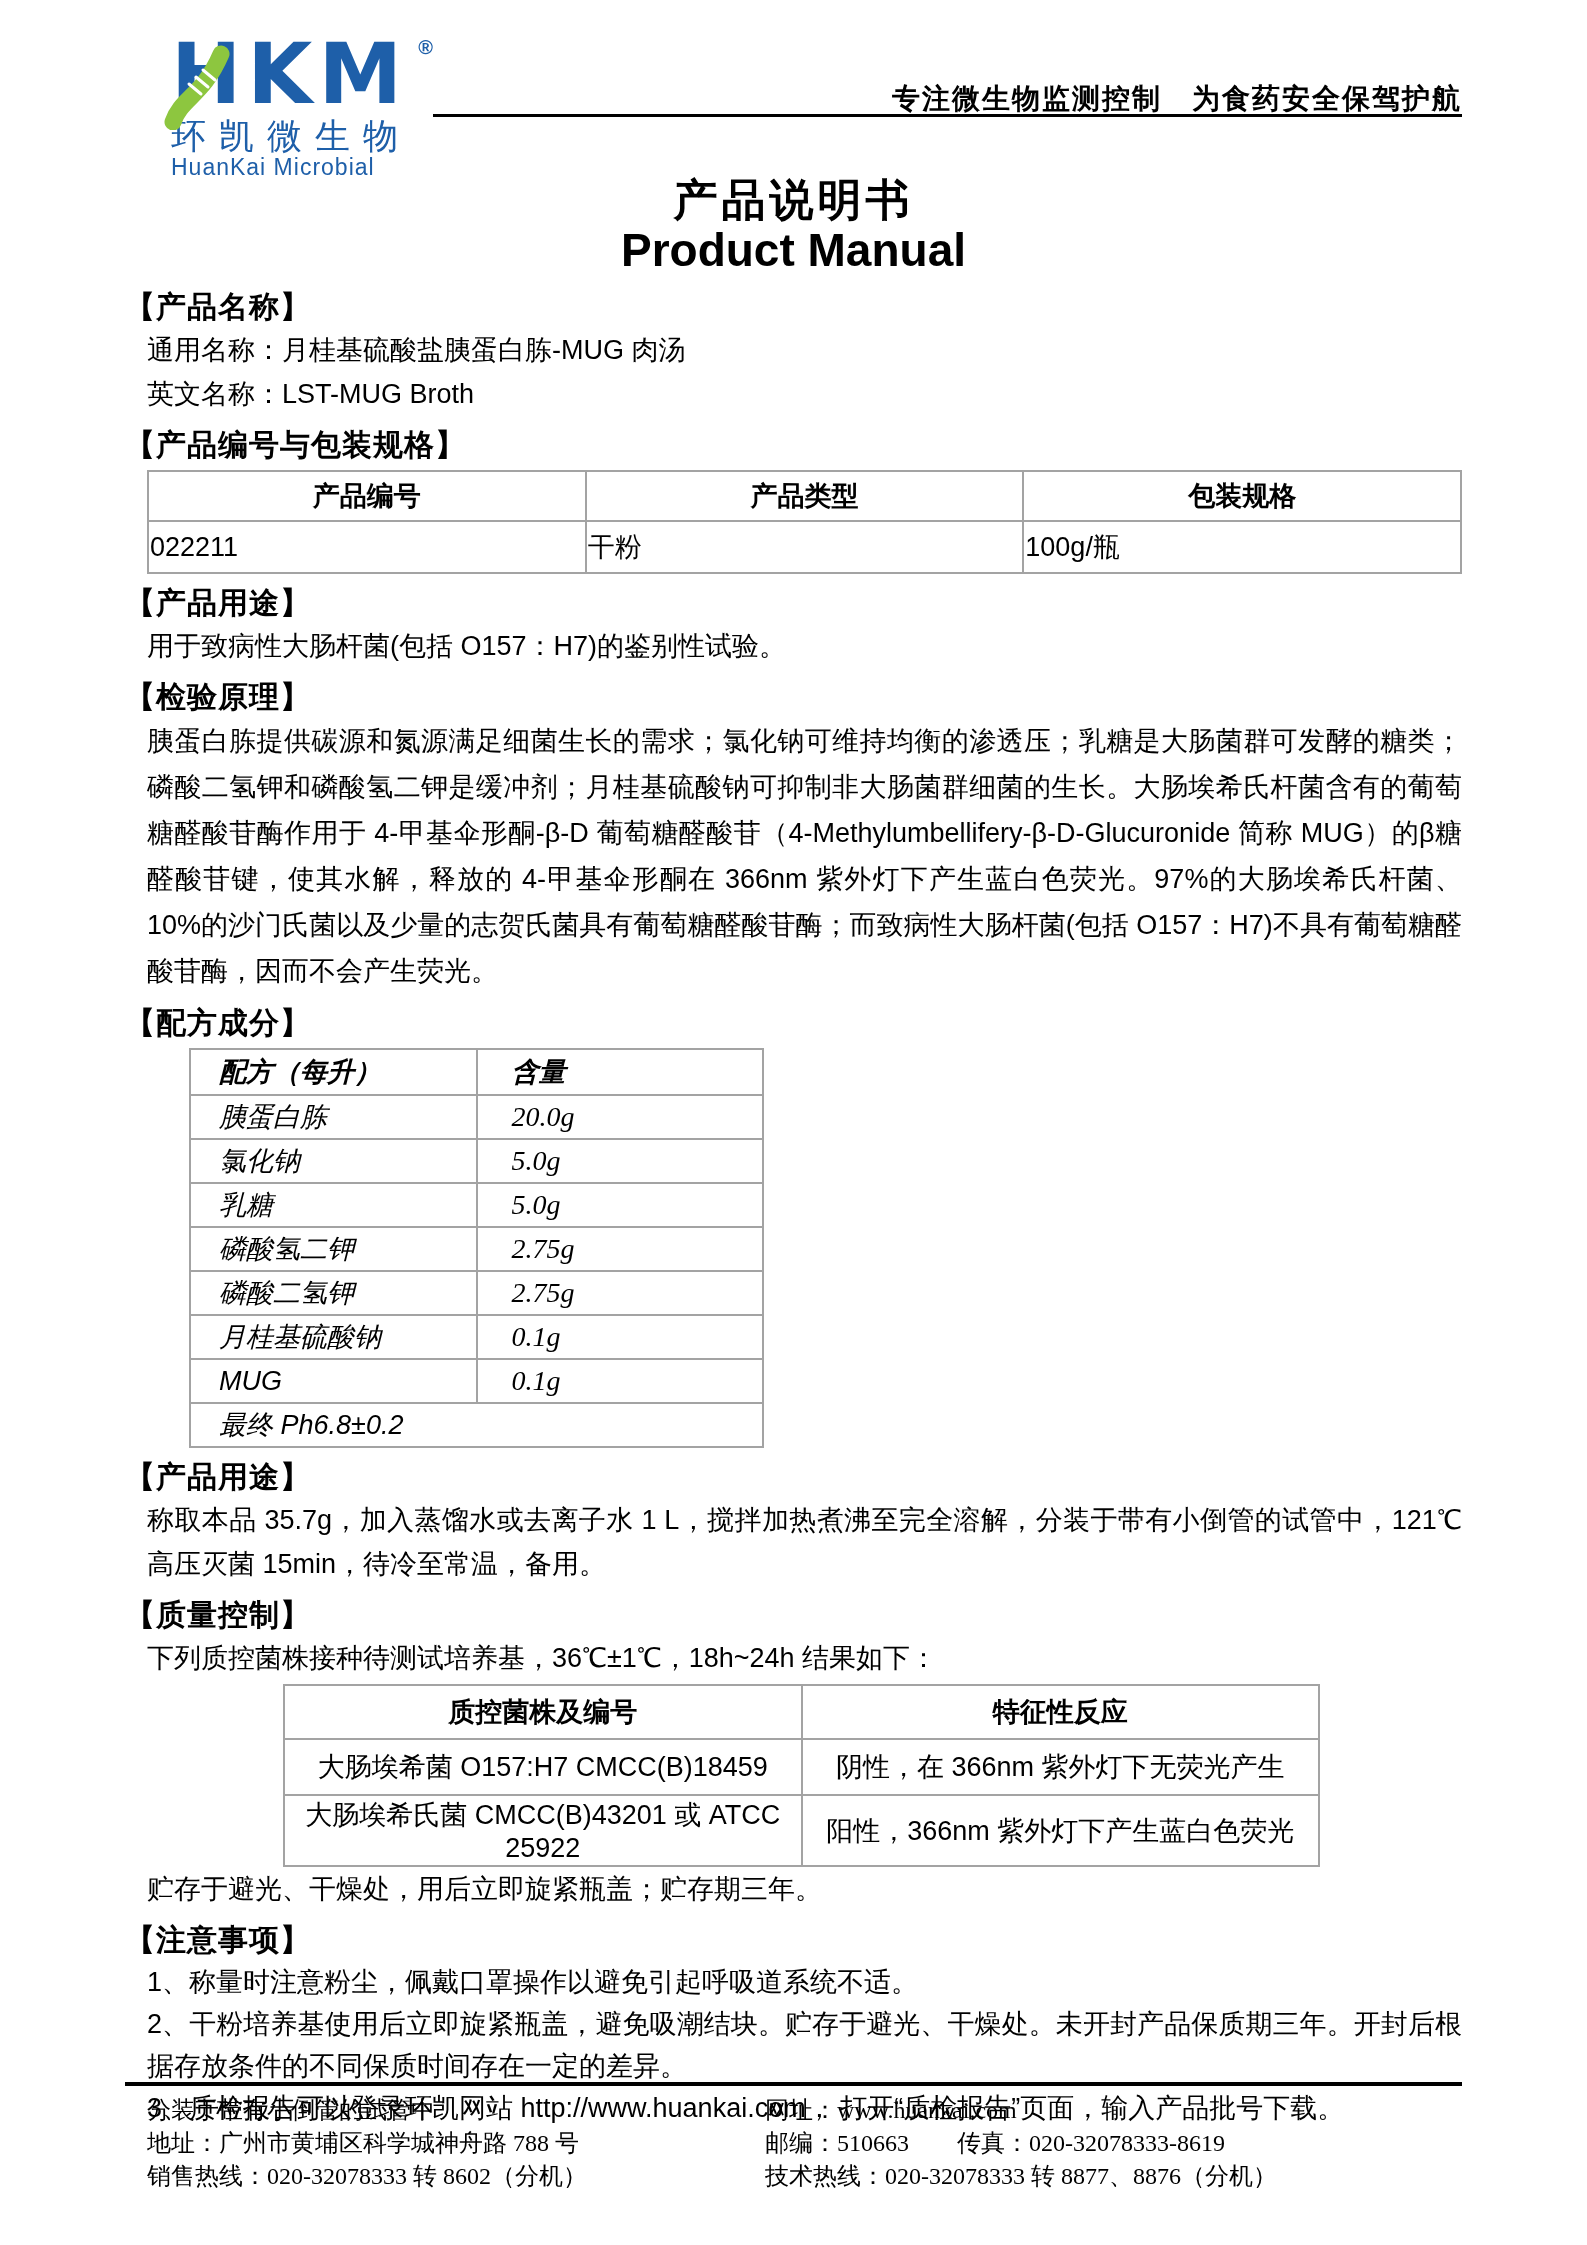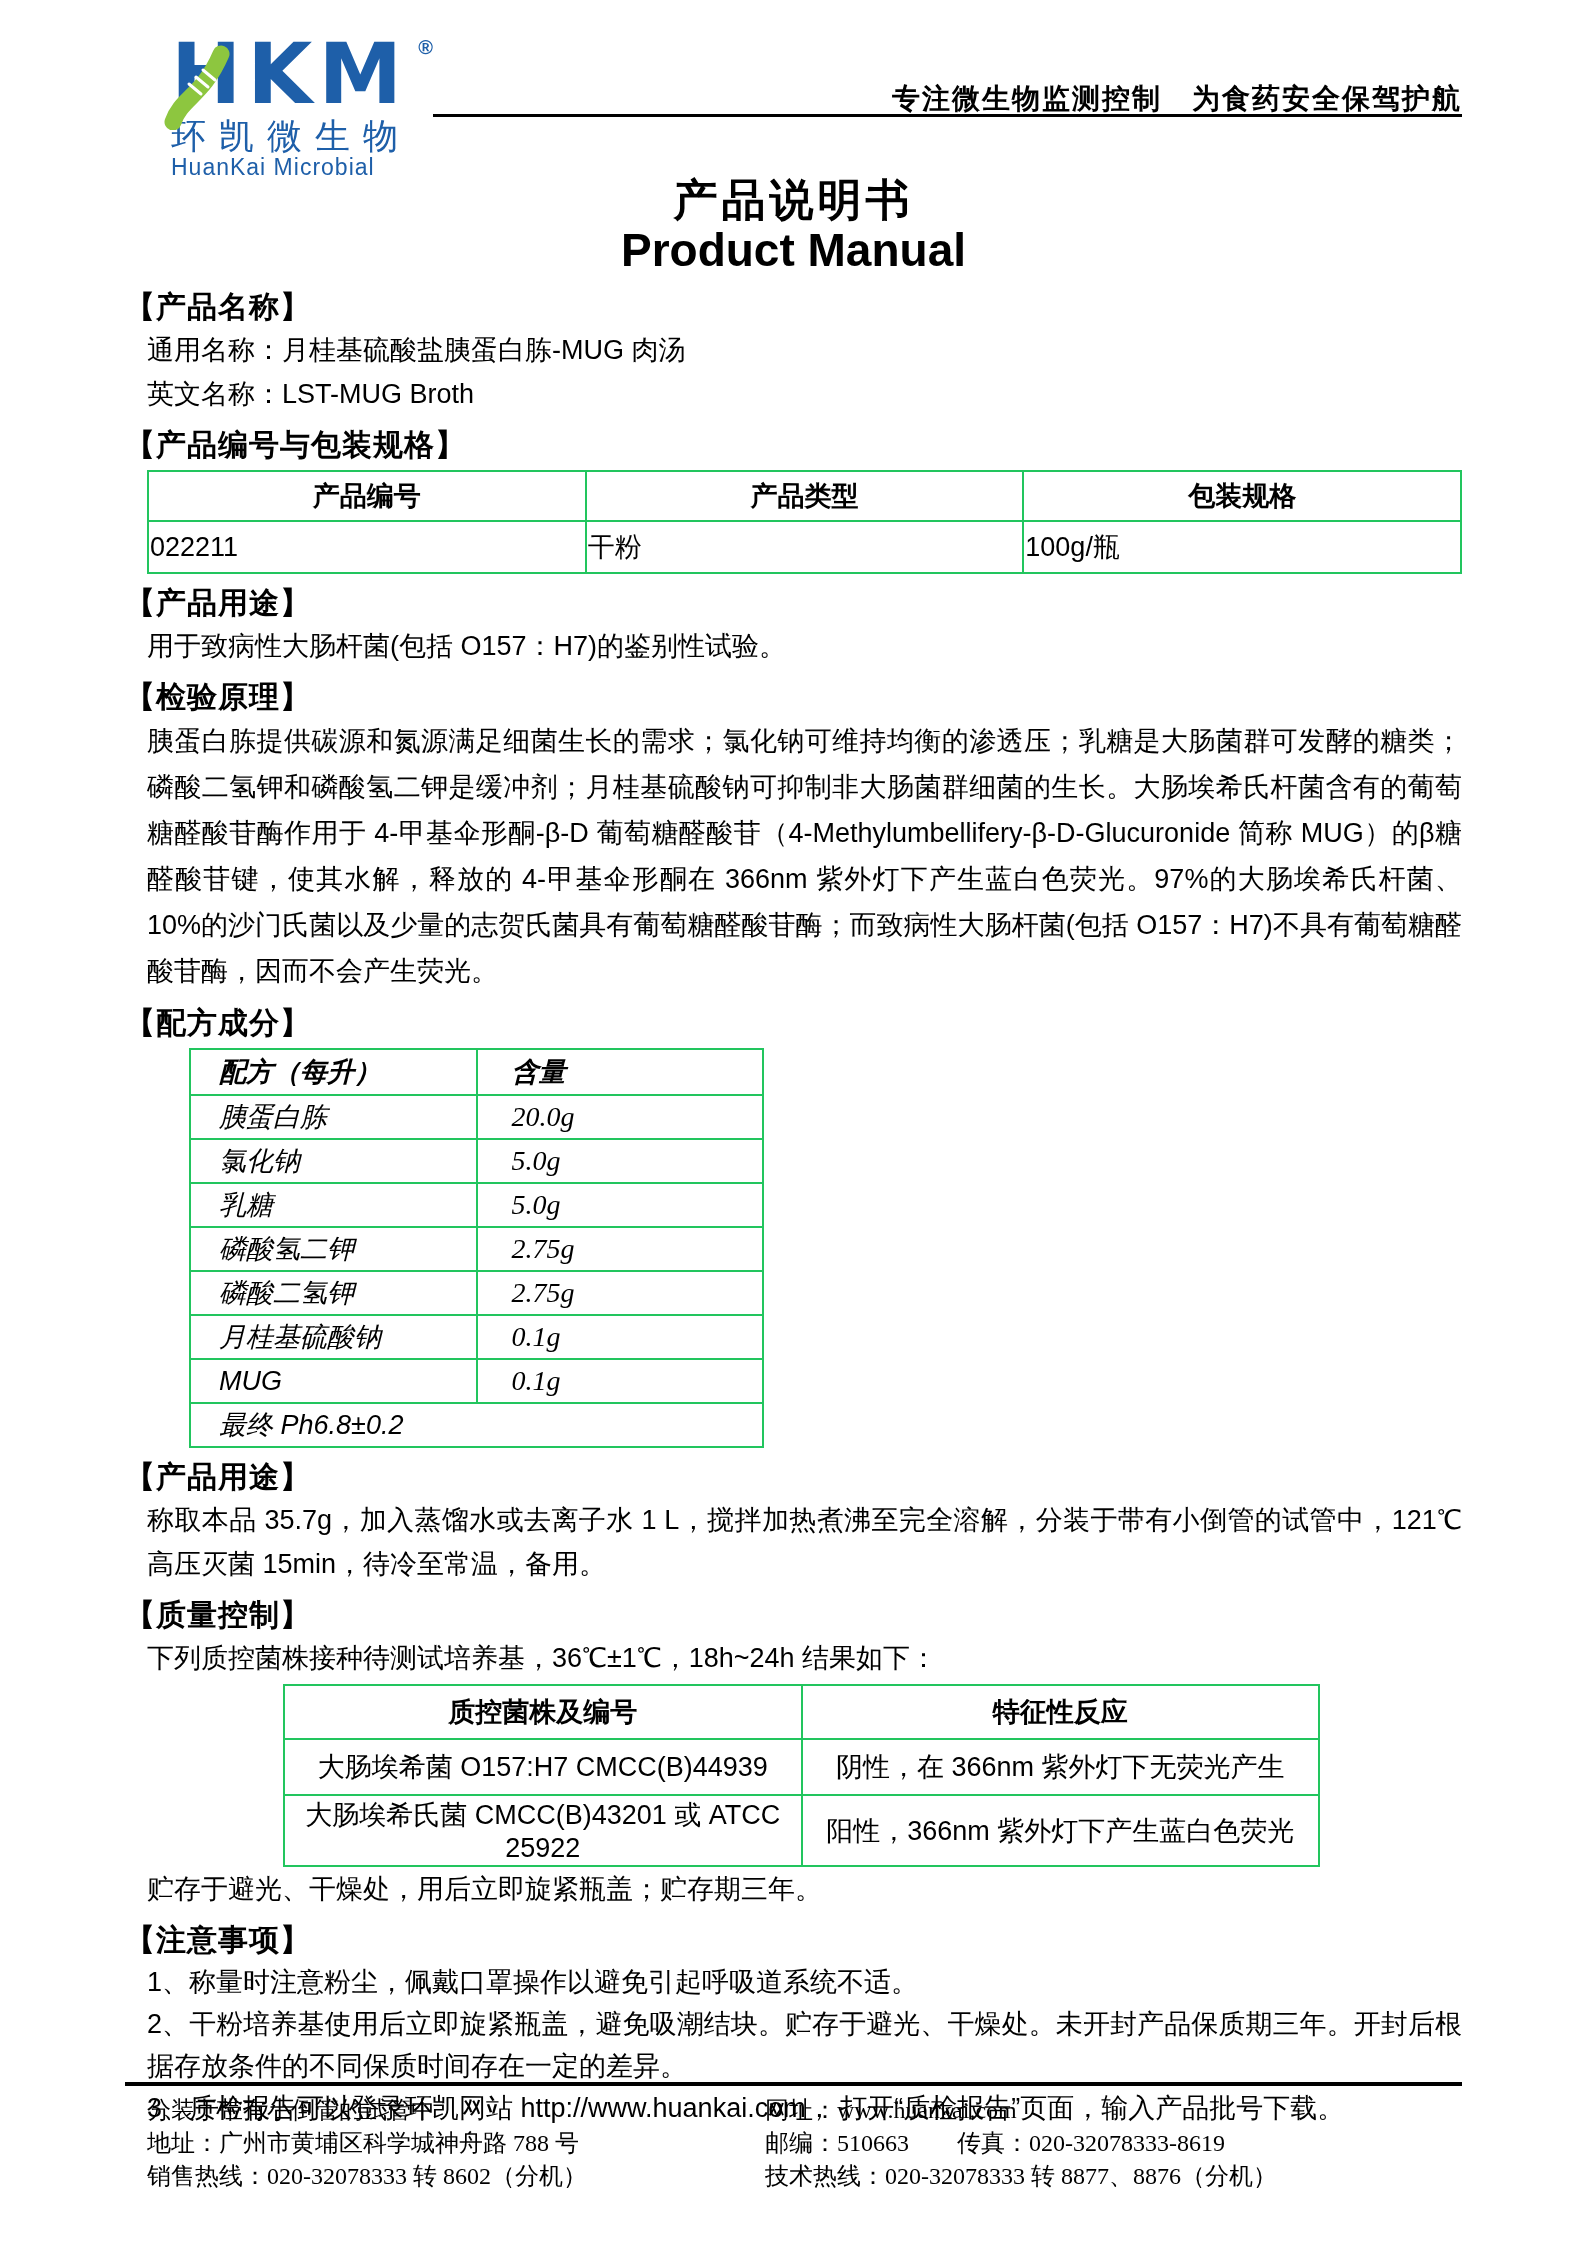--- a/index.html
+++ b/index.html
@@ -40,21 +40,21 @@
   
   .titles{text-align:center;margin-top:6px;}
   .title-cn{font-size:44px;font-weight:bold;line-height:48px;letter-spacing:4px;}
   .title-en{font-size:46px;font-weight:bold;line-height:52px;font-family:"Liberation Sans",sans-serif;}
   
   h2.sec{font-size:30px;font-weight:bold;margin:8px 0 0 0;line-height:42px;letter-spacing:1px;}
   p.body{font-size:27px;line-height:44px;margin:0 0 0 22px;text-align:justify;}
   p.body.tall{line-height:46px;}
   
   table{border-collapse:collapse;}
-  table td,table th{border:2px solid #22c55e;font-size:27px;font-weight:normal;}
+  table td,table th{border:2px solid #a3a3a3;font-size:27px;font-weight:normal;}
   table th{font-weight:bold;}
   .t1{margin:4px 0 0 22px;width:1315px;table-layout:fixed;}
   .t1 th{height:46px;text-align:center;}
   .t1 td{height:48px;text-align:left;}
   .tf{margin:4px 0 0 64px;width:575px;table-layout:fixed;font-style:italic;}
   .tf th{height:42px;text-align:left;padding-left:28px;}
   .tf td{height:40px;text-align:left;padding-left:28px;}
   .tf td.qty,.tf th.qty{padding-left:34px;}
   .tf td.qty{font-family:"Liberation Serif",serif;font-size:28px;}
   .tq{margin:4px 0 0 158px;width:1037px;table-layout:fixed;}
@@ -173,21 +173,21 @@
 
   <h2 class="sec">【质量控制】</h2>
   <p class="body">下列质控菌株接种待测试培养基，36℃±1℃，18h~24h 结果如下：</p>
   <table class="tq">
     <tbody>
         <tr>
       <th>质控菌株及编号</th>
       <th>特征性反应</th>
     </tr>
     <tr>
-      <td>大肠埃希菌 O157:H7 CMCC(B)44939</td>
+      <td>大肠埃希菌 O157:H7 CMCC(B)18459</td>
       <td>阴性，在 366nm 紫外灯下无荧光产生</td>
     </tr>
     <tr>
       <td>大肠埃希氏菌 CMCC(B)43201 或 ATCC 25922</td>
       <td>阳性，366nm 紫外灯下产生蓝白色荧光</td>
     </tr>
   </tbody>
     </table>
 
   <p class="body">贮存于避光、干燥处，用后立即旋紧瓶盖；贮存期三年。</p>

